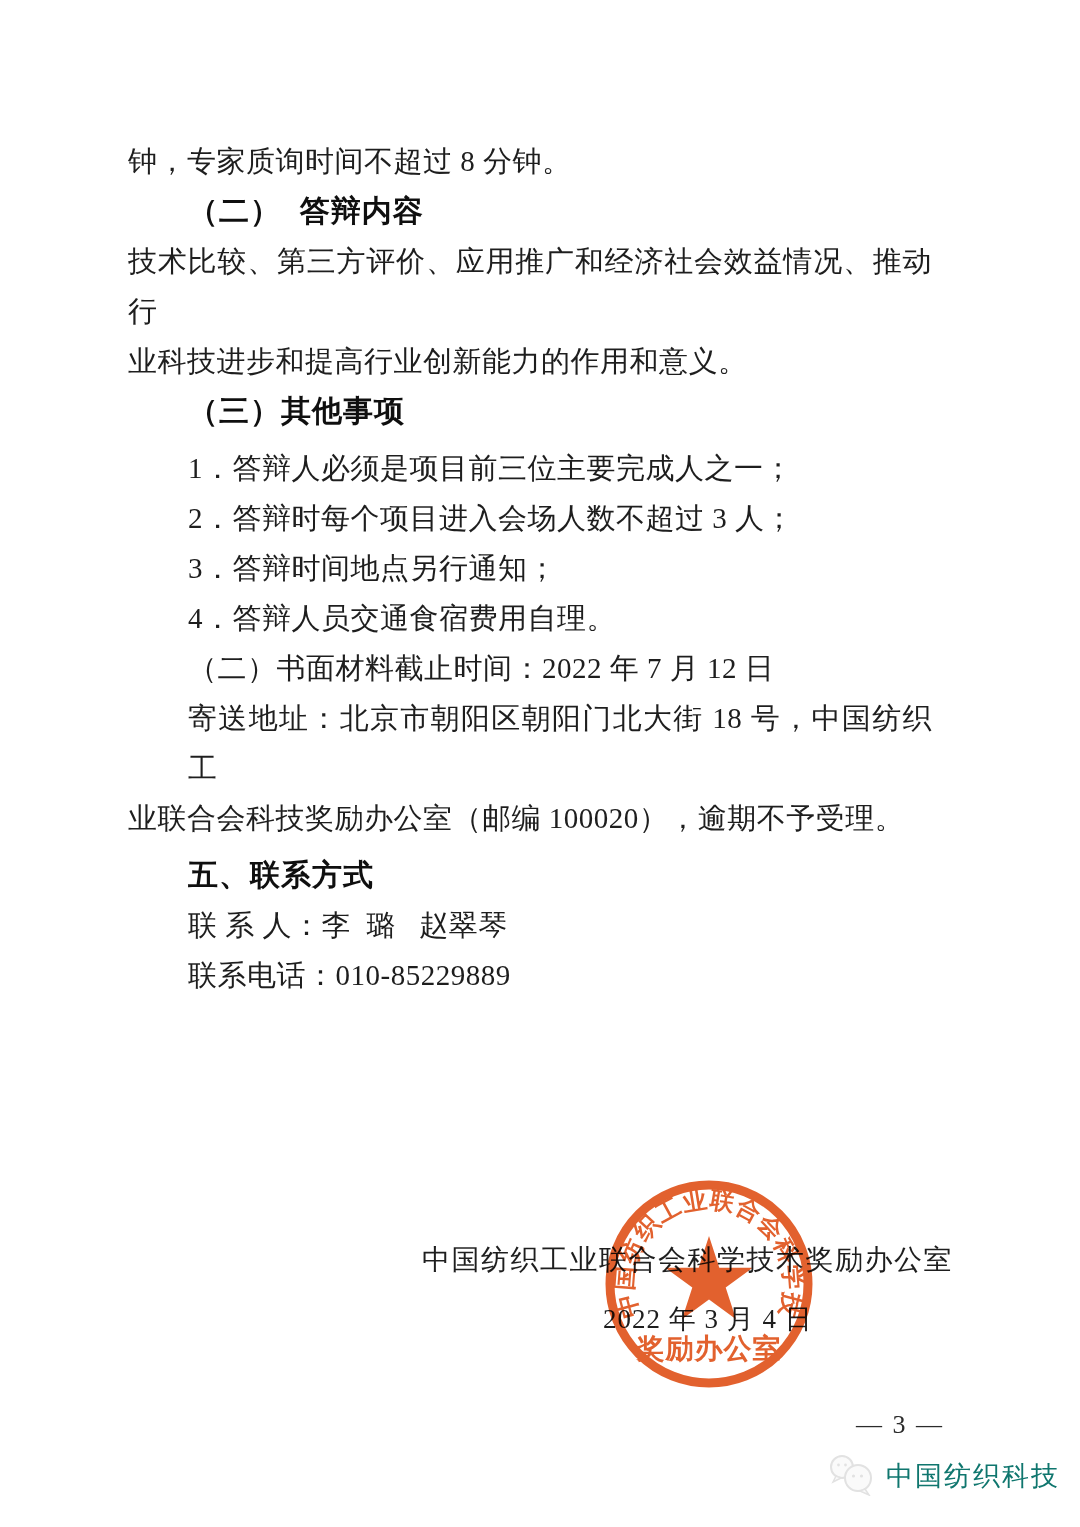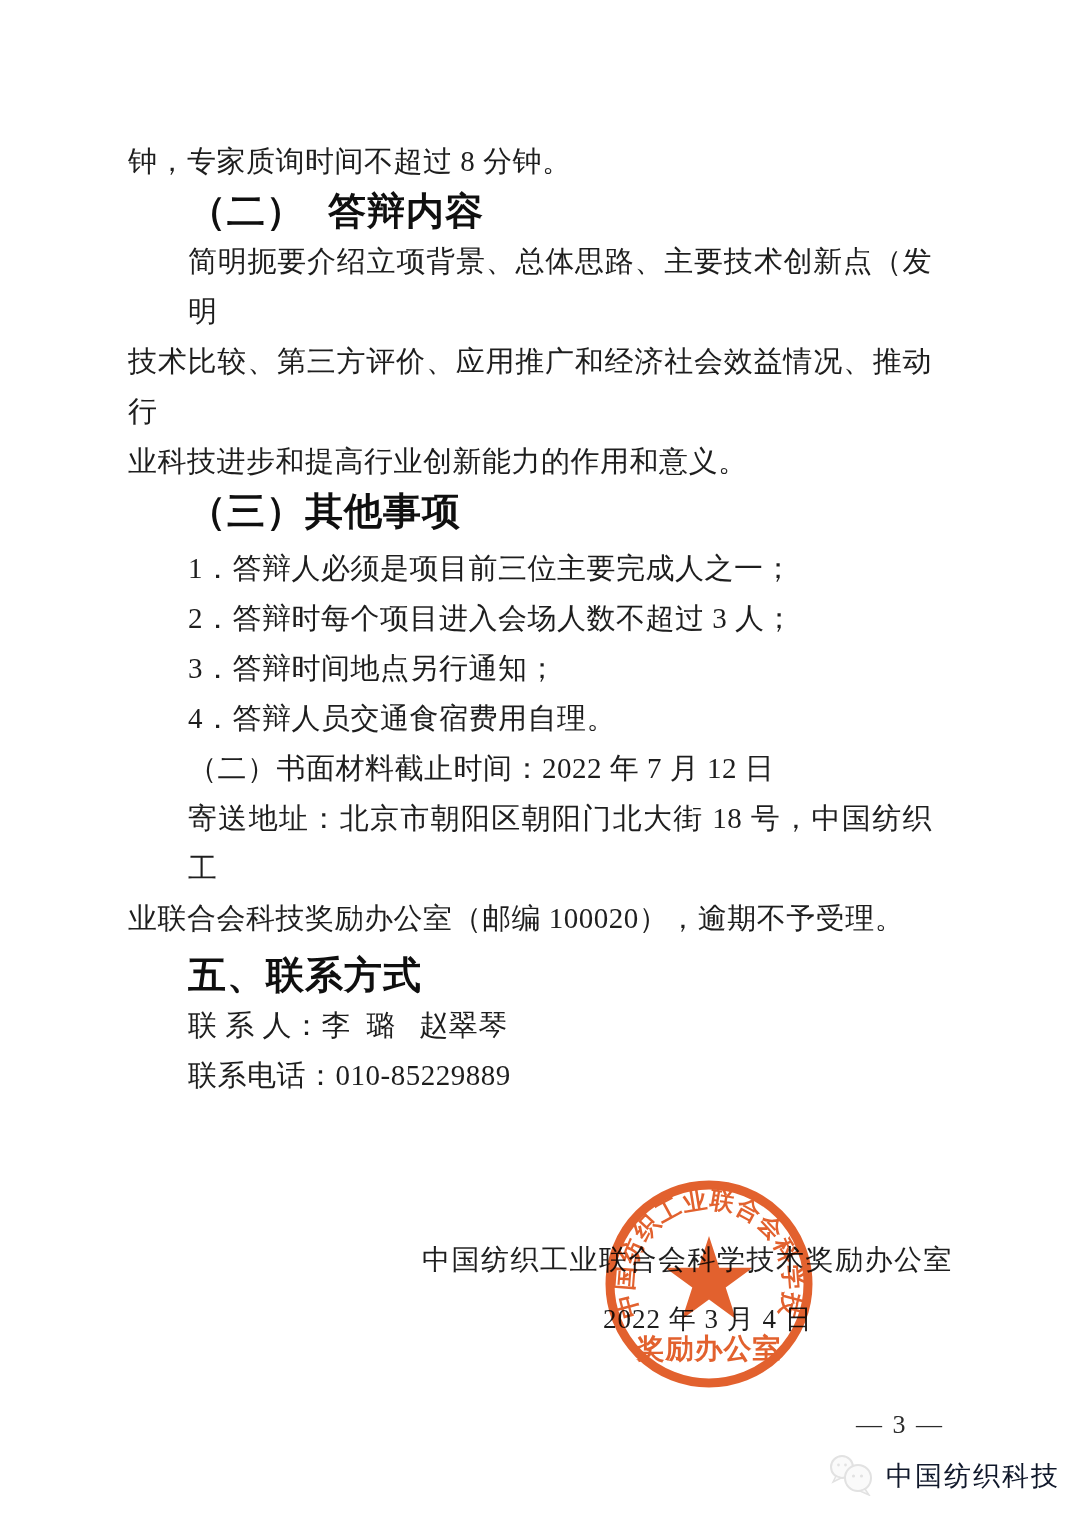--- a/index.html
+++ b/index.html
@@ -16,21 +16,21 @@
     left:128px;top:136px;width:804px;
     font-size:29px;
     line-height:50px;
     letter-spacing:0.5px;
   }
   .line{white-space:pre-wrap;}
   .line.indent{padding-left:60px;}
   .line.justify{text-align:justify;text-align-last:justify;}
   .line.heading{
     font-family:"Liberation Sans","DejaVu Sans",sans-serif;
-    font-weight:bold;color:#0f0f0f;font-size:38px;letter-spacing:1px;
+    font-weight:bold;color:#0f0f0f;font-size:30px;letter-spacing:1px;
   }
   .line.gap{margin-top:7px;}
   .signature{
     position:absolute;left:422px;top:1242px;
     font-size:28px;letter-spacing:1.5px;line-height:36px;color:#1e1e1e;
     white-space:pre;
   }
   .sign-date{
     position:absolute;left:603px;top:1303px;
     font-size:27px;letter-spacing:1px;line-height:32px;color:#1e1e1e;
@@ -43,34 +43,33 @@
   .pagenum{
     position:absolute;right:136px;top:1410px;
     font-size:26px;letter-spacing:2px;color:#2b2b2b;white-space:pre;
   }
   .watermark{
     position:absolute;left:828px;top:1452px;
     display:flex;align-items:center;gap:10px;
   }
   .watermark .wm-text{
     font-family:"Liberation Sans","DejaVu Sans",sans-serif;
-    font-size:27px;letter-spacing:2px;color:#0f172a;
+    font-size:27px;letter-spacing:2px;color:#0f766e;
     text-shadow:1px 1px 0 #ffffff;
     white-space:pre;
   }
 </style>
 </head>
 <body>
 
 <div class="page">
 
   <div class="content">
       <div class="line">钟，专家质询时间不超过 8 分钟。</div>
       <div class="line heading indent">（二）  答辩内容</div>
-      <div class="line indent justify">简明扼要介绍立项背景、总体思路、主要技术创新点（发明</div>
       <div class="line justify">技术比较、第三方评价、应用推广和经济社会效益情况、推动行</div>
       <div class="line">业科技进步和提高行业创新能力的作用和意义。</div>
       <div class="line heading indent">（三）其他事项</div>
       <div class="line indent gap">1．答辩人必须是项目前三位主要完成人之一；</div>
       <div class="line indent">2．答辩时每个项目进入会场人数不超过 3 人；</div>
       <div class="line indent">3．答辩时间地点另行通知；</div>
       <div class="line indent">4．答辩人员交通食宿费用自理。</div>
       <div class="line indent">（二）书面材料截止时间：2022 年 7 月 12 日</div>
       <div class="line indent justify">寄送地址：北京市朝阳区朝阳门北大街 18 号，中国纺织工</div>
       <div class="line">业联合会科技奖励办公室（邮编 100020），逾期不予受理。</div>

